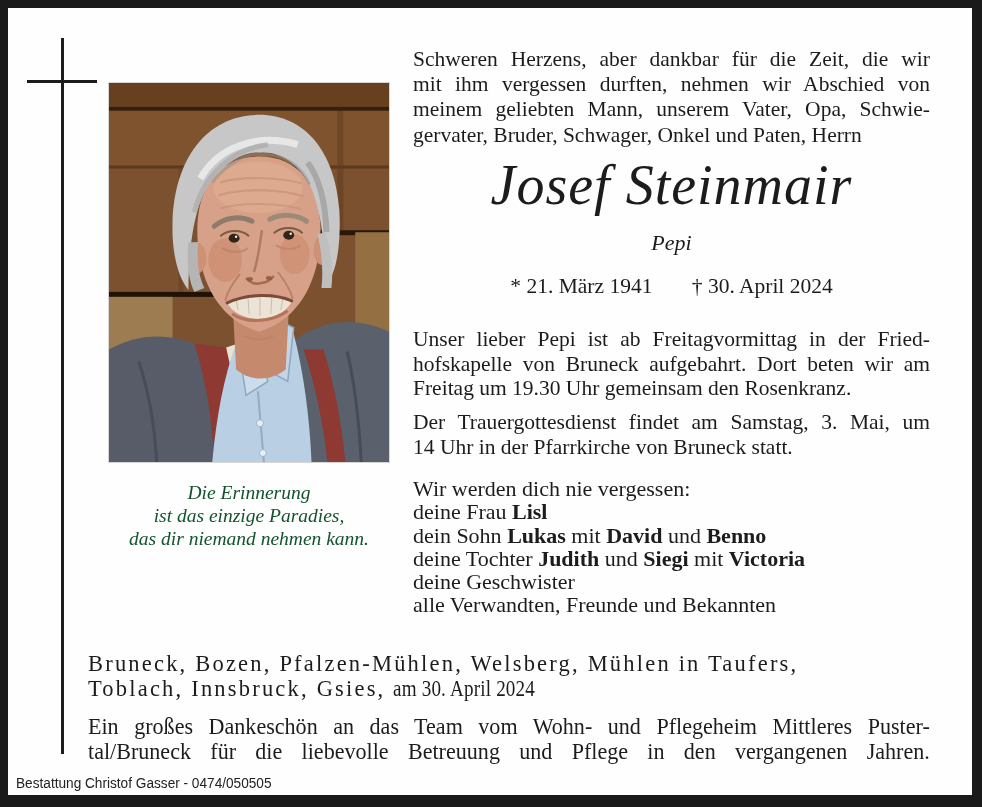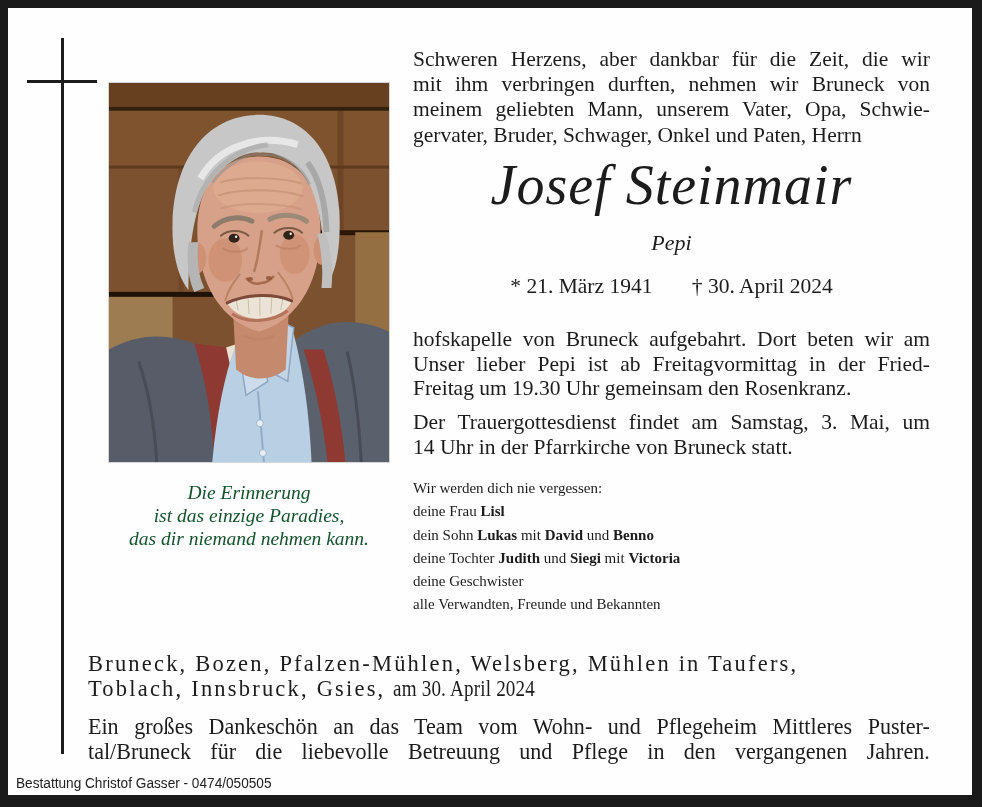--- a/index.html
+++ b/index.html
@@ -31,21 +31,21 @@
   .jline{text-align:justify;text-align-last:justify;}
   .jline.last{text-align-last:left;}
   .p1{top:31px;font-size:21.5px;line-height:25.2px;}
   .name{top:141px;width:517px;text-align:center;font-style:italic;
         font-size:56px;line-height:72px;letter-spacing:1px;}
   .nick{top:222px;width:517px;text-align:center;font-style:italic;font-size:22px;line-height:26px;}
   .dates{top:265px;width:517px;text-align:center;font-size:21.5px;line-height:26px;}
   .dates .death{margin-left:34px;}
   .p2{top:311px;font-size:21.5px;line-height:24.6px;}
   .p3{top:394px;font-size:21.5px;line-height:24.6px;}
-  .fam{top:461px;font-size:15px;line-height:23.3px;}
+  .fam{top:461px;font-size:22px;line-height:23.3px;}
   .fam .b{font-weight:bold;}
   
   .locations{left:80px;top:643px;width:842px;font-size:22.5px;line-height:25.4px;letter-spacing:2.2px;}
   .locations .cond{display:inline-block;transform:scaleX(0.85);transform-origin:0 60%;
                    letter-spacing:0.2px;}
   .thanks-wrap{left:80px;top:706px;width:842px;overflow:visible;}
   .thanks{width:915px;transform:scaleX(0.92);transform-origin:0 0;
           font-size:24px;line-height:24.6px;}
   .credit{left:8px;top:766px;font-family:"Liberation Sans","DejaVu Sans",sans-serif;
           font-size:15.5px;line-height:18px;color:#222;
@@ -158,36 +158,36 @@
   <div class="abs quote">
     <div>Die Erinnerung</div>
     <div>ist das einzige Paradies,</div>
     <div>das dir niemand nehmen kann.</div>
   </div>
 
   <div class="abs col">
 
     <div class="jblock p1">
       <div class="jline">Schweren Herzens, aber dankbar für die Zeit, die wir</div>
-      <div class="jline">mit ihm verbringen durften, nehmen wir Bruneck von</div>
+      <div class="jline">mit ihm vergessen durften, nehmen wir Abschied von</div>
       <div class="jline">meinem geliebten Mann, unserem Vater, Opa, Schwie-</div>
       <div class="jline last">gervater, Bruder, Schwager, Onkel und Paten, Herrn</div>
     </div>
 
     <div class="abs name">Josef Steinmair</div>
     <div class="abs nick">Pepi</div>
 
     <div class="abs dates">
       <span class="birth">* 21. März 1941</span>
       <span class="death">† 30. April 2024</span>
     </div>
 
     <div class="jblock p2">
+      <div class="jline">Unser lieber Pepi ist ab Freitagvormittag in der Fried-</div>
       <div class="jline">hofskapelle von Bruneck aufgebahrt. Dort beten wir am</div>
-      <div class="jline">Unser lieber Pepi ist ab Freitagvormittag in der Fried-</div>
       <div class="jline last">Freitag um 19.30 Uhr gemeinsam den Rosenkranz.</div>
     </div>
 
     <div class="jblock p3">
       <div class="jline">Der Trauergottesdienst findet am Samstag, 3. Mai, um</div>
       <div class="jline last">14 Uhr in der Pfarrkirche von Bruneck statt.</div>
     </div>
 
     <div class="jblock fam">
       <div>Wir werden dich nie vergessen:</div>

